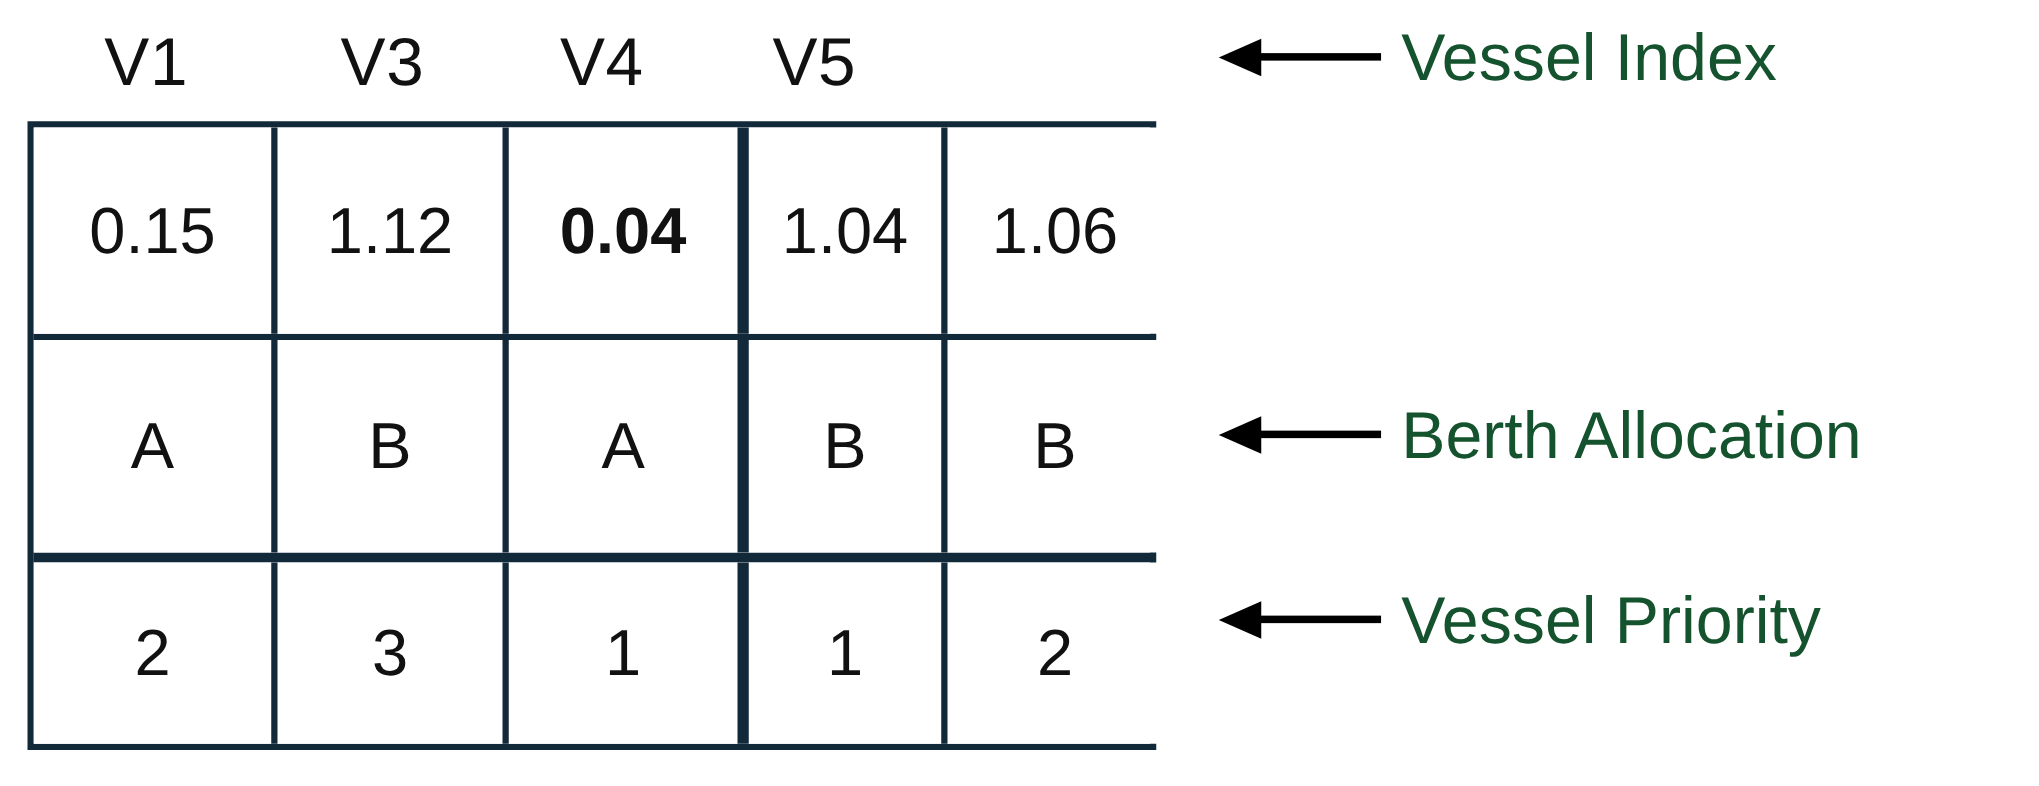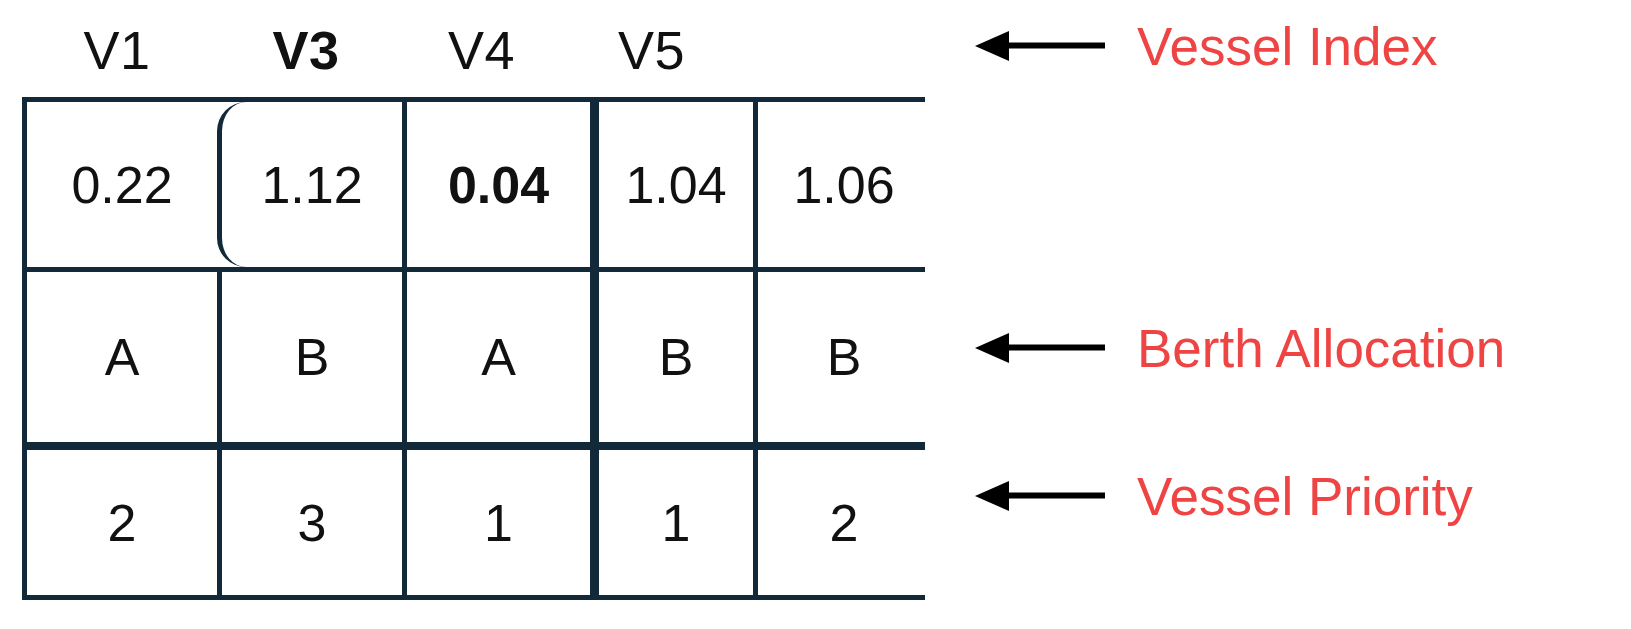--- a/index.html
+++ b/index.html
@@ -83,49 +83,49 @@
     height: 70px;
     left: 975px;
   }
   .ann-arrow {
     flex: 0 0 auto;
     width: 130px;
     height: 34px;
     display: block;
   }
   .ann-label {
-    margin-left: 32px;
+    margin-left: 16px;
     font-size: 53px;
-    color: #ef4444;
+    color: #14532d;
     white-space: nowrap;
     line-height: 1;
   }
 
   .ann-0 { top: 11px; }
   .ann-1 { top: 147px; }
   .ann-2 { top: 313px; }
   .ann-3 { top: 461px; text-align: center; }
 </style>
 </head>
 <body>
 
 <div id="stage">
 
   <div class="header-row">
     <div class="header-cell" style="flex: 0 0 190px;">V1</div>
-    <div class="header-cell" style="flex: 0 0 188px; font-weight: bold;">V3</div>
+    <div class="header-cell" style="flex: 0 0 188px;">V3</div>
     <div class="header-cell" style="flex: 0 0 163px;">V4</div>
     <div class="header-cell" style="flex: 0 0 177px;">V5</div>
   </div>
 
   <div class="grid-table">
 
     <div class="grid-row r1">
-      <div class="grid-cell" style="flex: 0 0 190px;">0.22</div>
-      <div class="grid-cell sep-thin" style="flex: 0 0 185px; border-radius: 29px;">1.12</div>
+      <div class="grid-cell" style="flex: 0 0 190px;">0.15</div>
+      <div class="grid-cell sep-thin" style="flex: 0 0 185px;">1.12</div>
       <div class="grid-cell sep-thin" style="flex: 0 0 188px; font-weight: bold;">0.04</div>
       <div class="grid-cell sep-thick" style="flex: 0 0 163px;">1.04</div>
       <div class="grid-cell sep-thin" style="flex: 0 0 177px;">1.06</div>
     </div>
 
     <div class="grid-row r2">
       <div class="grid-cell" style="flex: 0 0 190px;">A</div>
       <div class="grid-cell sep-thin" style="flex: 0 0 185px;">B</div>
       <div class="grid-cell sep-thin" style="flex: 0 0 188px;">A</div>
       <div class="grid-cell sep-thick" style="flex: 0 0 163px;">B</div>

